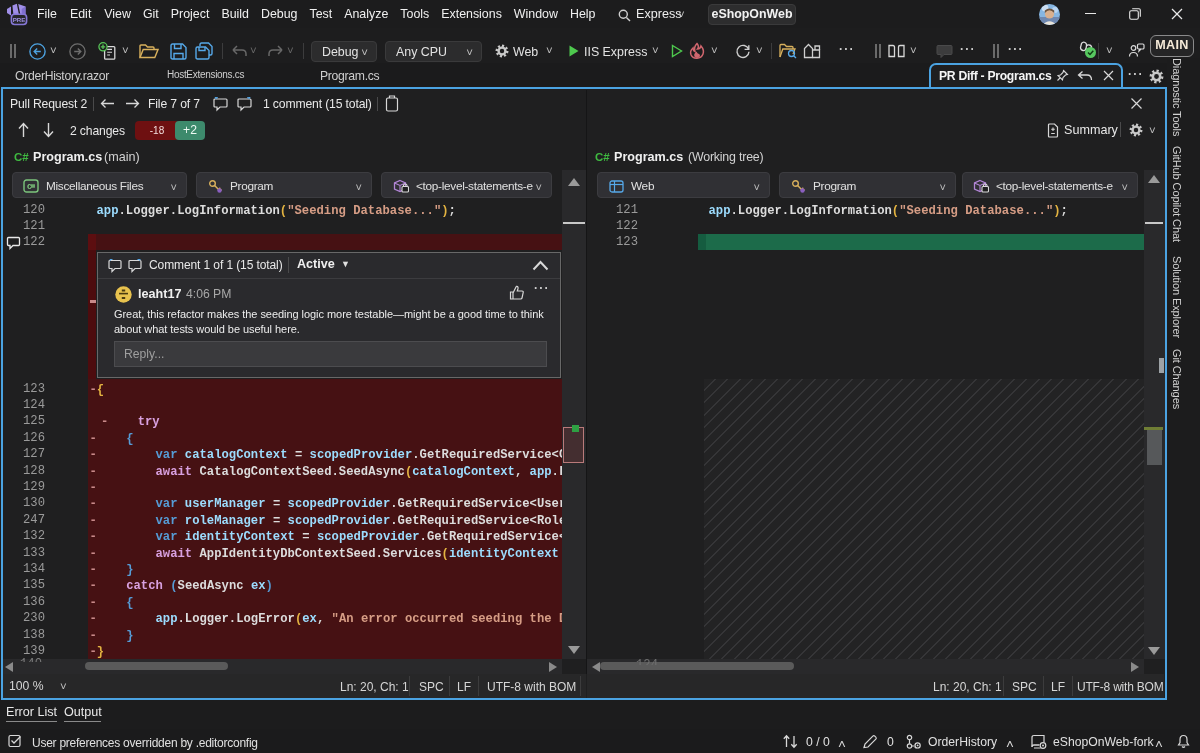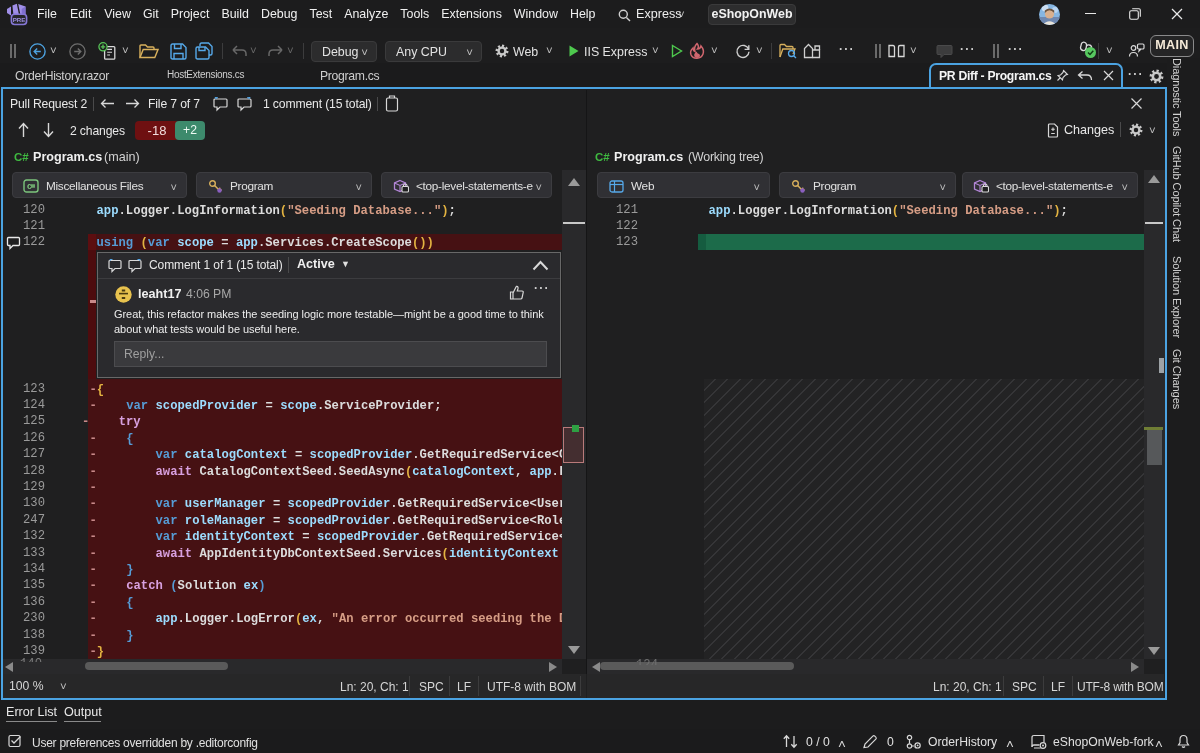--- a/index.html
+++ b/index.html
@@ -261,27 +261,27 @@
     <path d="M1.5 1.5 L11.5 11.5 M11.5 1.5 L1.5 11.5" stroke="#d8d8d8" stroke-width="1.2"></path>
   </svg>
 
   <svg class="a" style="left:17px;top:122px;" width="13" height="16" viewBox="0 0 13 16">
     <path d="M6.5 15 L6.5 2 M2 6.5 L6.5 1.5 L11 6.5" fill="none" stroke="#d8d8d8" stroke-width="1.4"></path>
   </svg>
   <svg class="a" style="left:42px;top:122px;" width="13" height="16" viewBox="0 0 13 16">
     <path d="M6.5 1 L6.5 14 M2 9.5 L6.5 14.5 L11 9.5" fill="none" stroke="#d8d8d8" stroke-width="1.4"></path>
   </svg>
   <div class="a" style="left:70px;top:124px;font-size:12.2px;color:#e8e8e8;letter-spacing:-0.15px;">2 changes</div>
-  <div class="a" style="left:135px;top:121px;width:44px;height:19px;background:#6e1011;border-radius:4px;text-align:center;line-height:19px;font-size:13px;color:#f1dcdc;">-18</div>
+  <div class="a" style="left:135px;top:121px;width:44px;height:19px;background:#6e1011;border-radius:4px;text-align:center;line-height:19px;font-size:10px;color:#f1dcdc;">-18</div>
   <div class="a" style="left:175px;top:121px;width:30px;height:19px;background:#3d8a6c;border-radius:4px;text-align:center;line-height:19px;font-size:12.2px;color:#eefaf3;">+2</div>
   <svg class="a" style="left:1047px;top:123px;" width="12" height="15" viewBox="0 0 12 15">
     <path d="M1.5 2 Q1.5 1 2.5 1 L7.5 1 L10.5 4 L10.5 13 Q10.5 14 9.5 14 L2.5 14 Q1.5 14 1.5 13 Z" fill="none" stroke="#d8d8d8" stroke-width="1.2"></path>
     <path d="M6 4.5 L6 8 M4.2 6.2 L7.8 6.2 M4.2 10.5 L7.8 10.5" stroke="#d8d8d8" stroke-width="1.1"></path>
   </svg>
-  <div class="a" style="left:1064px;top:123px;font-size:12.6px;color:#e8e8e8;">Changes</div>
+  <div class="a" style="left:1064px;top:123px;font-size:12.6px;color:#e8e8e8;">Summary</div>
   <div class="a" style="left:1120px;top:122px;width:1px;height:15px;background:#4a4a4b;"></div>
   <svg class="a" style="left:1129px;top:123px;" width="14" height="14" viewBox="0 0 15 15">
       <path fill-rule="evenodd" d="M7.50 0.50 L10.18 1.03 L9.41 2.88 L11.04 3.96 L12.45 2.55 L13.97 4.82 L12.12 5.59 L12.50 7.50 L14.50 7.50 L13.97 10.18 L12.12 9.41 L11.04 11.04 L12.45 12.45 L10.18 13.97 L9.41 12.12 L7.50 12.50 L7.50 14.50 L4.82 13.97 L5.59 12.12 L3.96 11.04 L2.55 12.45 L1.03 10.18 L2.88 9.41 L2.50 7.50 L0.50 7.50 L1.03 4.82 L2.88 5.59 L3.96 3.96 L2.55 2.55 L4.82 1.03 L5.59 2.88 L7.50 2.50 Z M7.5 5.1 A2.4 2.4 0 1 0 7.5 9.9 A2.4 2.4 0 1 0 7.5 5.1 Z" fill="#c8c8c8"></path>
     </svg>
   <div class="a chev" style="left:1149px;top:125px;">˅</div>
 
   <div class="a" style="left:14px;top:151px;font-size:11.5px;font-weight:bold;color:#3fba41;">C#</div>
   <div class="a" style="left:33px;top:150px;font-size:12.6px;font-weight:bold;color:#f0f0f0;">Program.cs</div>
   <div class="a" style="left:104px;top:150px;font-size:12.6px;color:#d2d2d2;">(main)</div>
   <div class="a" style="left:595px;top:151px;font-size:11.5px;font-weight:bold;color:#3fba41;">C#</div>
@@ -373,34 +373,32 @@
     </svg>
 
     <div class="a" style="left:85px;top:33.5px;width:474px;height:16.4px;background:#461113;"></div>
     <div class="a" style="left:85px;top:33.5px;width:8px;height:16.4px;background:#5c0e10;"></div>
 
     <div class="a" style="left:85px;top:49.9px;width:8px;height:129.5px;background:#4d0c0e;"></div>
     <div class="a" style="left:86.5px;top:100px;width:6px;height:2.5px;background:#c98a8a;"></div>
     <div class="a" style="left:85px;top:179.4px;width:474px;height:281px;background:#461113;"></div>
 
     <div class="cl mono" style="left:93.5px;top:2.5px;"><span class="loc">app</span><span class="id">.Logger.LogInformation</span><span class="au">(</span><span class="str">"Seeding Database..."</span><span class="au">)</span><span class="id">;</span></div>
-    <div class="cl mono" style="left:93.5px;top:35.3px;"><span class="kw">using</span><span class="id"> </span><span class="au">(</span><span class="kw">var</span><span class="loc"> scope</span><span class="id"> = </span><span class="loc">app</span><span class="id">.Services.CreateScope</span><span class="au">())</span></div>
     <div class="cl mono" style="left:86.5px;top:181.5px;"><span style="color:#c98a8a;">-</span><span class="au">{</span></div>
-    <div class="cl mono" style="left:86.5px;top:197.9px;"><span style="color:#c98a8a;">-</span><span class="id">    </span><span class="kw">var</span><span class="loc"> scopedProvider</span><span class="id"> = </span><span class="loc">scope</span><span class="id">.ServiceProvider;</span></div>
-    <div class="cl mono" style="left:79px;top:214.3px;"><span style="color:#c98a8a;">-</span><span class="id">    </span><span class="ctl">try</span></div>
+    <div class="cl mono" style="left:98px;top:214.3px;"><span style="color:#c98a8a;">-</span><span class="id">    </span><span class="ctl">try</span></div>
     <div class="cl mono" style="left:86.5px;top:230.7px;"><span style="color:#c98a8a;">-</span><span class="id">    </span><span class="bb">{</span></div>
     <div class="cl mono" style="left:86.5px;top:247.1px;"><span style="color:#c98a8a;">-</span><span class="id">        </span><span class="kw">var</span><span class="loc"> catalogContext</span><span class="id"> = </span><span class="loc">scopedProvider</span><span class="id">.GetRequiredService&lt;CatalogContext&gt;();</span></div>
     <div class="cl mono" style="left:86.5px;top:263.5px;"><span style="color:#c98a8a;">-</span><span class="id">        </span><span class="ctl">await</span><span class="id"> CatalogContextSeed.SeedAsync</span><span class="au">(</span><span class="loc">catalogContext</span><span class="id">, </span><span class="loc">app</span><span class="id">.Logger);</span></div>
     <div class="cl mono" style="left:86.5px;top:279.9px;"><span style="color:#c98a8a;">-</span></div>
     <div class="cl mono" style="left:86.5px;top:296.3px;"><span style="color:#c98a8a;">-</span><span class="id">        </span><span class="kw">var</span><span class="loc"> userManager</span><span class="id"> = </span><span class="loc">scopedProvider</span><span class="id">.GetRequiredService&lt;UserManager</span></div>
     <div class="cl mono" style="left:86.5px;top:312.7px;"><span style="color:#c98a8a;">-</span><span class="id">        </span><span class="kw">var</span><span class="loc"> roleManager</span><span class="id"> = </span><span class="loc">scopedProvider</span><span class="id">.GetRequiredService&lt;RoleManager</span></div>
     <div class="cl mono" style="left:86.5px;top:329.1px;"><span style="color:#c98a8a;">-</span><span class="id">        </span><span class="kw">var</span><span class="loc"> identityContext</span><span class="id"> = </span><span class="loc">scopedProvider</span><span class="id">.GetRequiredService&lt;</span></div>
     <div class="cl mono" style="left:86.5px;top:345.5px;"><span style="color:#c98a8a;">-</span><span class="id">        </span><span class="ctl">await</span><span class="id"> AppIdentityDbContextSeed.Services</span><span class="au">(</span><span class="loc">identityContext</span></div>
     <div class="cl mono" style="left:86.5px;top:361.9px;"><span style="color:#c98a8a;">-</span><span class="id">    </span><span class="bb">}</span></div>
-    <div class="cl mono" style="left:86.5px;top:378.3px;"><span style="color:#c98a8a;">-</span><span class="id">    </span><span class="ctl">catch</span><span class="id"> </span><span class="bb">(</span><span class="id">Solution </span><span class="loc">ex</span><span class="bb">)</span></div>
+    <div class="cl mono" style="left:86.5px;top:378.3px;"><span style="color:#c98a8a;">-</span><span class="id">    </span><span class="ctl">catch</span><span class="id"> </span><span class="bb">(</span><span class="id">SeedAsync </span><span class="loc">ex</span><span class="bb">)</span></div>
     <div class="cl mono" style="left:86.5px;top:394.7px;"><span style="color:#c98a8a;">-</span><span class="id">    </span><span class="bb">{</span></div>
     <div class="cl mono" style="left:86.5px;top:411.1px;"><span style="color:#c98a8a;">-</span><span class="id">        </span><span class="loc">app</span><span class="id">.Logger.LogError</span><span class="au">(</span><span class="loc">ex</span><span class="id">, </span><span class="str">"An error occurred seeding the DB."</span></div>
     <div class="cl mono" style="left:86.5px;top:427.5px;"><span style="color:#c98a8a;">-</span><span class="id">    </span><span class="bb">}</span></div>
     <div class="cl mono" style="left:86.5px;top:443.9px;"><span style="color:#c98a8a;">-</span><span class="au">}</span></div>
 
     <div class="a" style="left:94px;top:52px;width:464px;height:126px;background:#2a2a2d;border:1px solid #686868;box-sizing:border-box;">
       <svg style="position:absolute;left:9px;top:6px;" width="16" height="14" viewBox="0 0 16 14">
         <path d="M3 1.5 L13 1.5 Q14 1.5 14 2.5 L14 8.5 Q14 9.5 13 9.5 L8 9.5 L5 12.5 L5 9.5 L3 9.5 Q2 9.5 2 8.5 L2 2.5 Q2 1.5 3 1.5 Z" fill="none" stroke="#d8d8d8" stroke-width="1.2"></path>
         <path d="M5.5 0.5 L3 0.5 M4 -0.6 L2.8 0.5 L4 1.6" stroke="#56a8e8" stroke-width="1" fill="none"></path>
       </svg>

